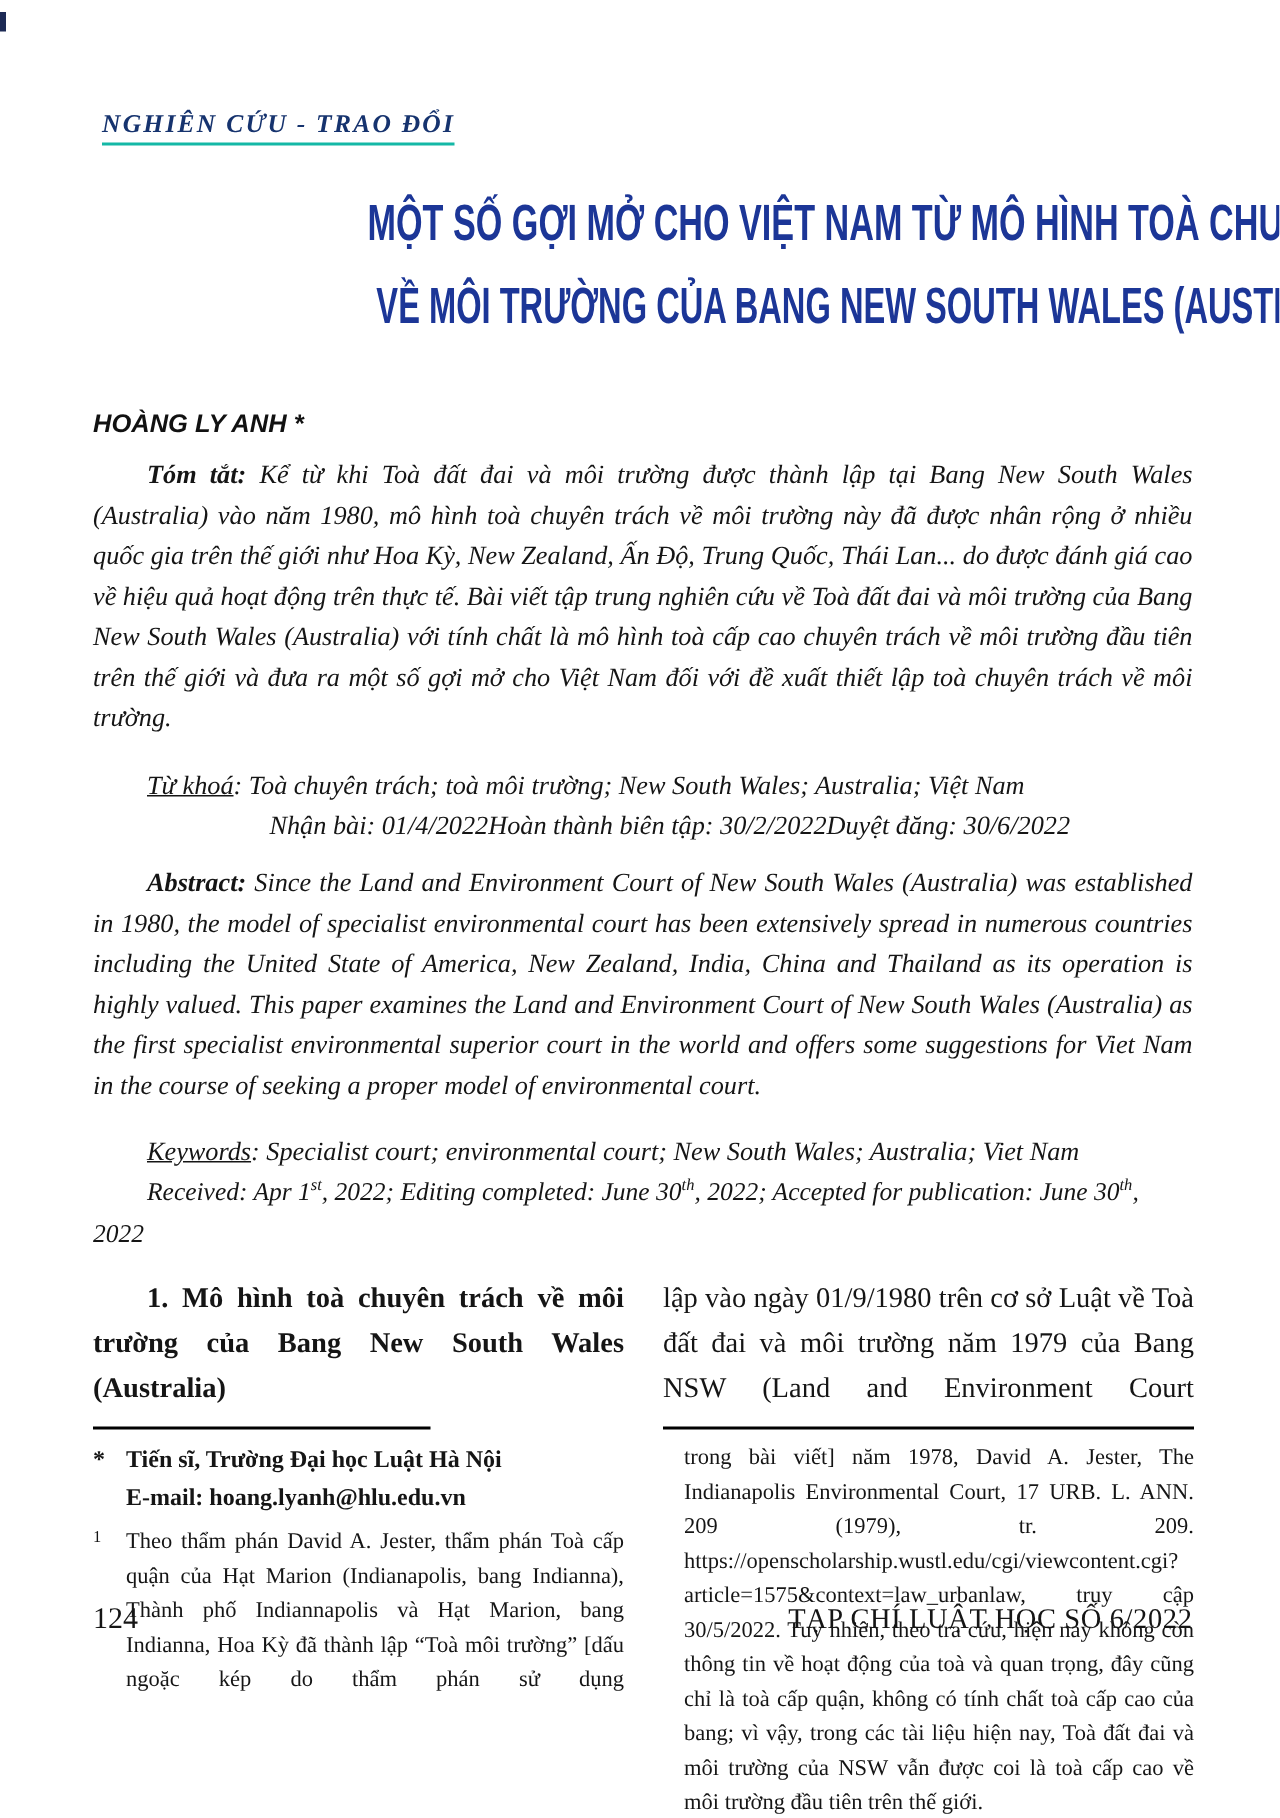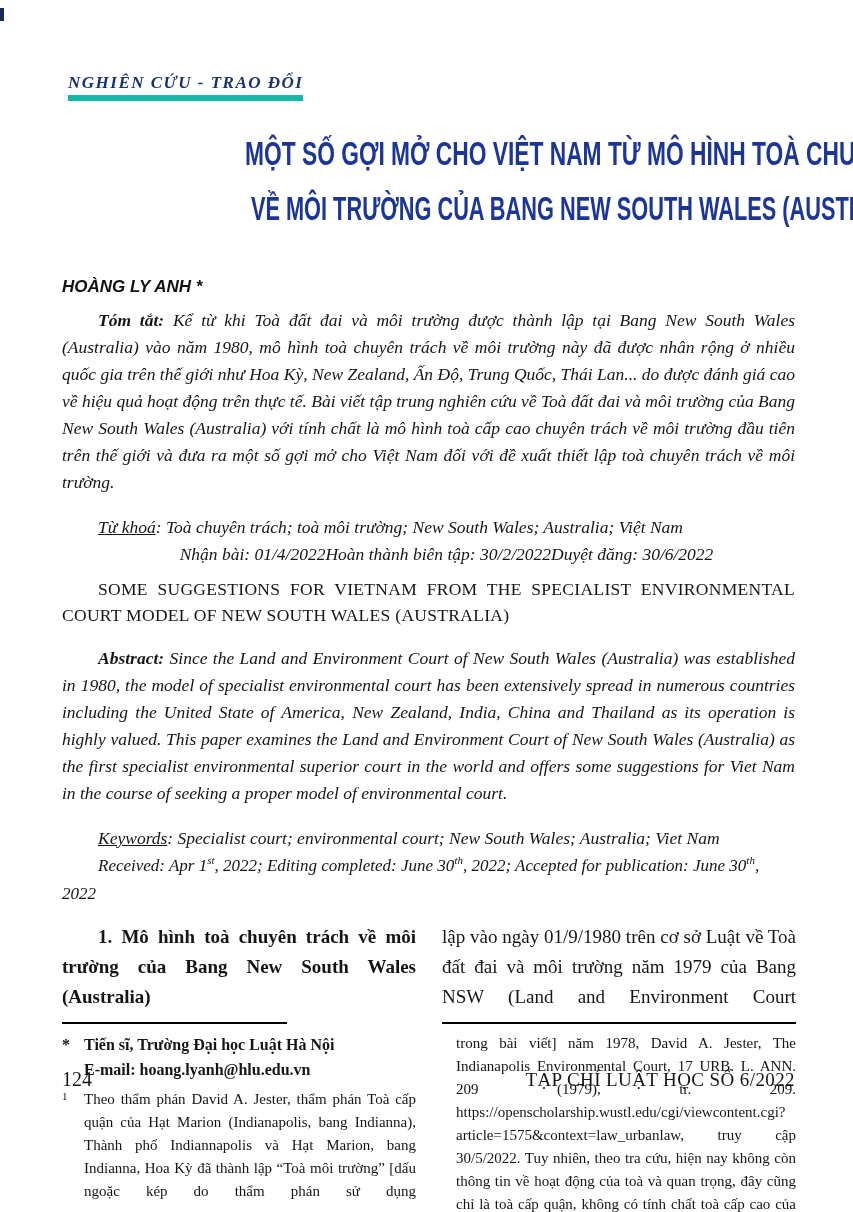--- a/index.html
+++ b/index.html
@@ -9,21 +9,21 @@
     font-family:"Liberation Serif","DejaVu Serif",serif;
   }
   .content{padding:73px 58px 0 62px;}
 
   .edge-mark{position:absolute;left:0;top:8px;width:4px;height:13px;background:#1d2a55;}
 
   
   .section-label{
     display:inline-block;margin-left:6px;
     font-style:italic;font-weight:bold;font-size:17px;letter-spacing:1.5px;
-    color:#16336e;border-bottom:6px solid #14b8a6;padding-bottom:2px;
+    color:#16336e;border-bottom:2px solid #14b8a6;padding-bottom:2px;
   }
 
   
   .title{margin-top:28px;text-align:center;color:#1c3697;
     font-family:"Liberation Sans","DejaVu Sans",sans-serif;font-weight:bold;}
   .title-line{line-height:48px;}
   .title-line .inner{display:inline-block;white-space:nowrap;font-size:34px;}
   .title-line.l1 .inner{transform:scaleX(.67);}
   .title-line.l2 .inner{transform:scaleX(.64);}
 
@@ -97,21 +97,20 @@
     <p class="abs"><span class="lab-bold">Tóm tắt:</span><span> Kể từ khi Toà đất đai và môi trường được thành lập tại Bang New South Wales (Australia) vào năm 1980, mô hình toà chuyên trách về môi trường này đã được nhân rộng ở nhiều quốc gia trên thế giới như Hoa Kỳ, New Zealand, Ấn Độ, Trung Quốc, Thái Lan... do được đánh giá cao về hiệu quả hoạt động trên thực tế. Bài viết tập trung nghiên cứu về Toà đất đai và môi trường của Bang New South Wales (Australia) với tính chất là mô hình toà cấp cao chuyên trách về môi trường đầu tiên trên thế giới và đưa ra một số gợi mở cho Việt Nam đối với đề xuất thiết lập toà chuyên trách về môi trường.</span></p>
 
     <div class="kw"><span class="lab-ul">Từ khoá</span><span>: </span><span>Toà chuyên trách; toà môi trường; New South Wales; Australia; Việt Nam</span></div>
 
     <div class="dates-vi">
       <span>Nhận bài: 01/4/2022</span>
       <span>Hoàn thành biên tập: 30/2/2022</span>
       <span>Duyệt đăng: 30/6/2022</span>
     </div>
 
-    <p class="title-en">SOME SUGGESTIONS FOR VIETNAM FROM THE SPECIALIST ENVIRONMENTAL COURT MODEL OF NEW SOUTH WALES (AUSTRALIA)</p>
 
     <p class="abs abs-en"><span class="lab-bold">Abstract:</span><span> Since the Land and Environment Court of New South Wales (Australia) was established in 1980, the model of specialist environmental court has been extensively spread in numerous countries including the United State of America, New Zealand, India, China and Thailand as its operation is highly valued. This paper examines the Land and Environment Court of New South Wales (Australia) as the first specialist environmental superior court in the world and offers some suggestions for Viet Nam in the course of seeking a proper model of environmental court.</span></p>
 
     <div class="kw"><span class="lab-ul">Keywords</span><span>: </span><span>Specialist court; environmental court; New South Wales; Australia; Viet Nam</span></div>
 
     <div class="dates-en"><span>Received: Apr 1</span><sup>st</sup><span>, 2022; Editing completed: June 30</span><sup>th</sup><span>, 2022; Accepted for publication: June 30</span><sup>th</sup><span>, 2022</span></div>
 
     <div class="columns">
 
       <div class="col left">

